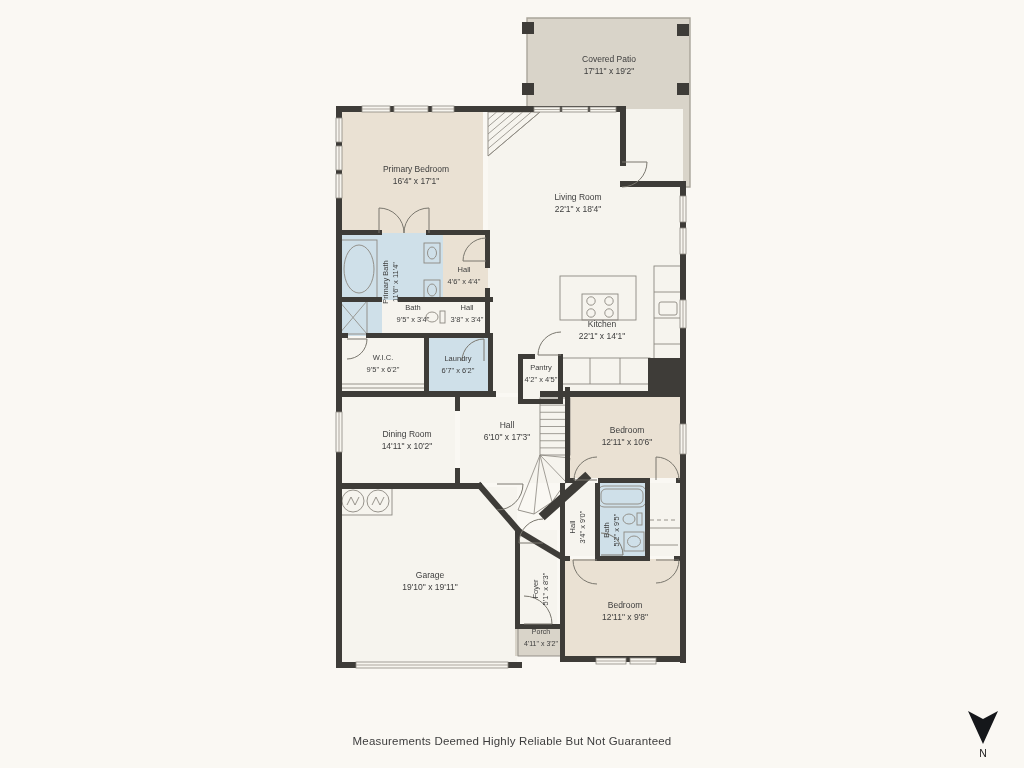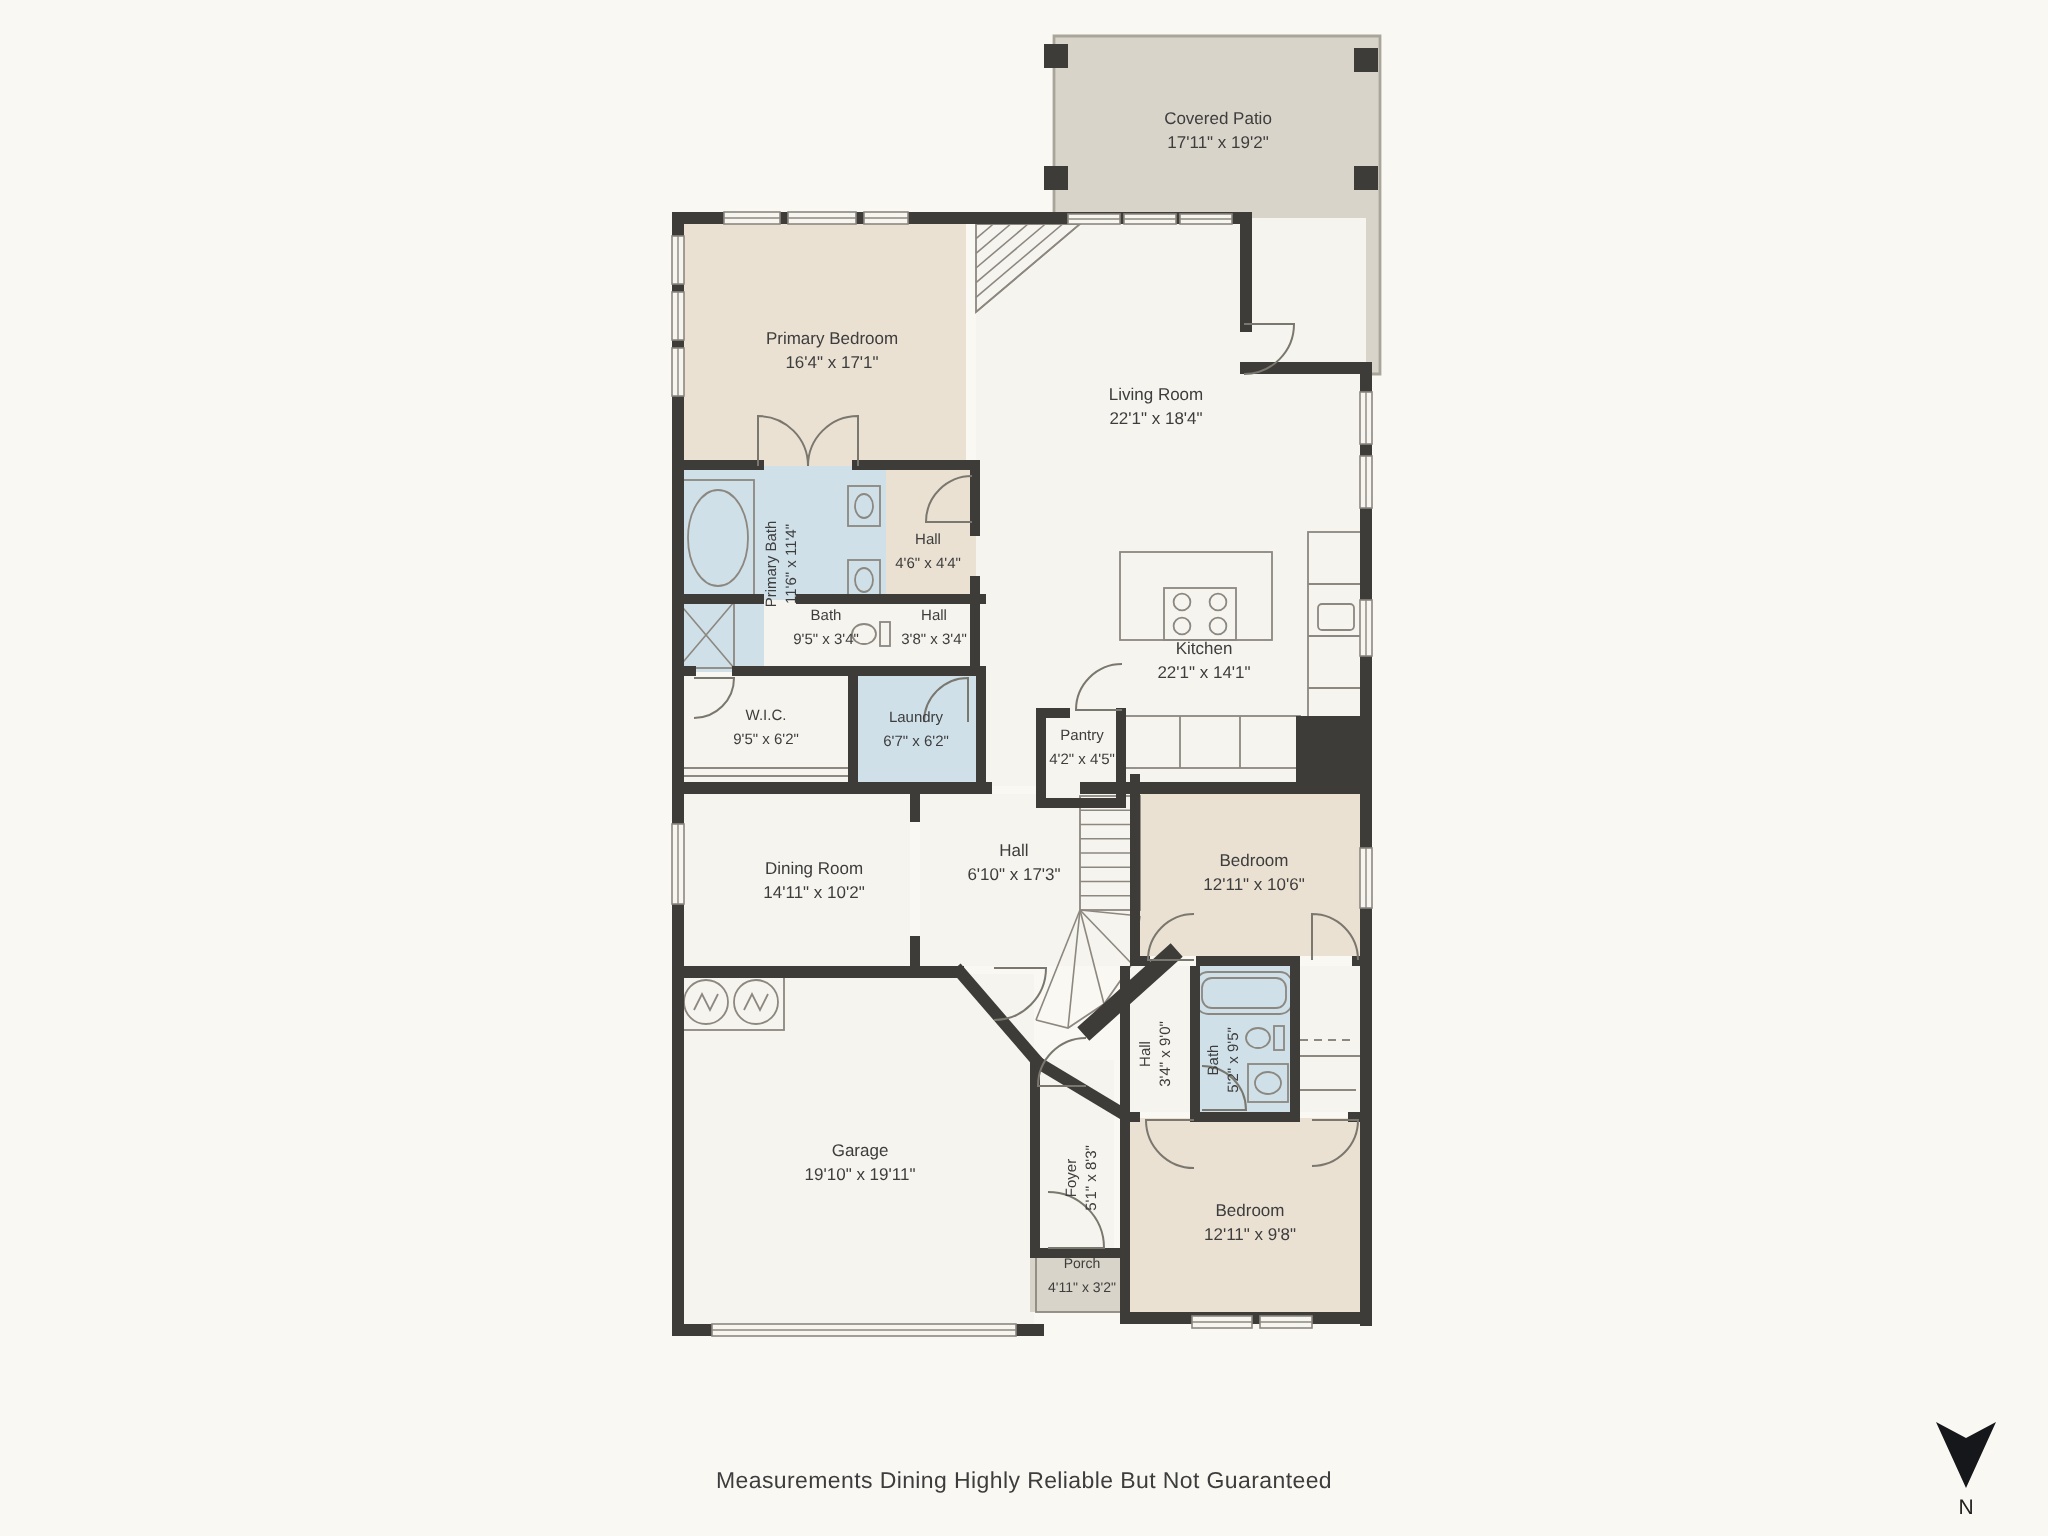--- a/index.html
+++ b/index.html
@@ -214,14 +214,14 @@
       <text text-anchor="middle" font-size="8.5" fill="#3d3d3d" transform="translate(627,433)"><tspan x="0" dy="0">Bedroom</tspan><tspan x="0" dy="12">12'11" x 10'6"</tspan></text>
       <text text-anchor="middle" font-size="7.5" fill="#3d3d3d" transform="translate(575,527) rotate(-90)"><tspan x="0" dy="0">Hall</tspan><tspan x="0" dy="10">3'4" x 9'0"</tspan></text>
       <text text-anchor="middle" font-size="7.5" fill="#3d3d3d" transform="translate(609,530) rotate(-90)"><tspan x="0" dy="0">Bath</tspan><tspan x="0" dy="10">5'2" x 9'5"</tspan></text>
       <text text-anchor="middle" font-size="8.5" fill="#3d3d3d" transform="translate(430,578)"><tspan x="0" dy="0">Garage</tspan><tspan x="0" dy="12">19'10" x 19'11"</tspan></text>
       <text text-anchor="middle" font-size="7.5" fill="#3d3d3d" transform="translate(538,589) rotate(-90)"><tspan x="0" dy="0">Foyer</tspan><tspan x="0" dy="10">5'1" x 8'3"</tspan></text>
       <text text-anchor="middle" font-size="7" fill="#3d3d3d" transform="translate(541,634)"><tspan x="0" dy="0">Porch</tspan><tspan x="0" dy="12">4'11" x 3'2"</tspan></text>
       <text text-anchor="middle" font-size="8.5" fill="#3d3d3d" transform="translate(625,608)"><tspan x="0" dy="0">Bedroom</tspan><tspan x="0" dy="12">12'11" x 9'8"</tspan></text>
       <path d="M968,711 L983,744 L998,711 L983,719 Z" fill="#15171a"></path>
       <text x="983" y="757" text-anchor="middle" font-size="10.5" fill="#222">N</text>
     </svg>
-  <div id="disclaimer">Measurements Dining Highly Reliable But Not Guaranteed</div>
+  <div id="disclaimer">Measurements Deemed Highly Reliable But Not Guaranteed</div>
 </div>
 
 </body></html>

